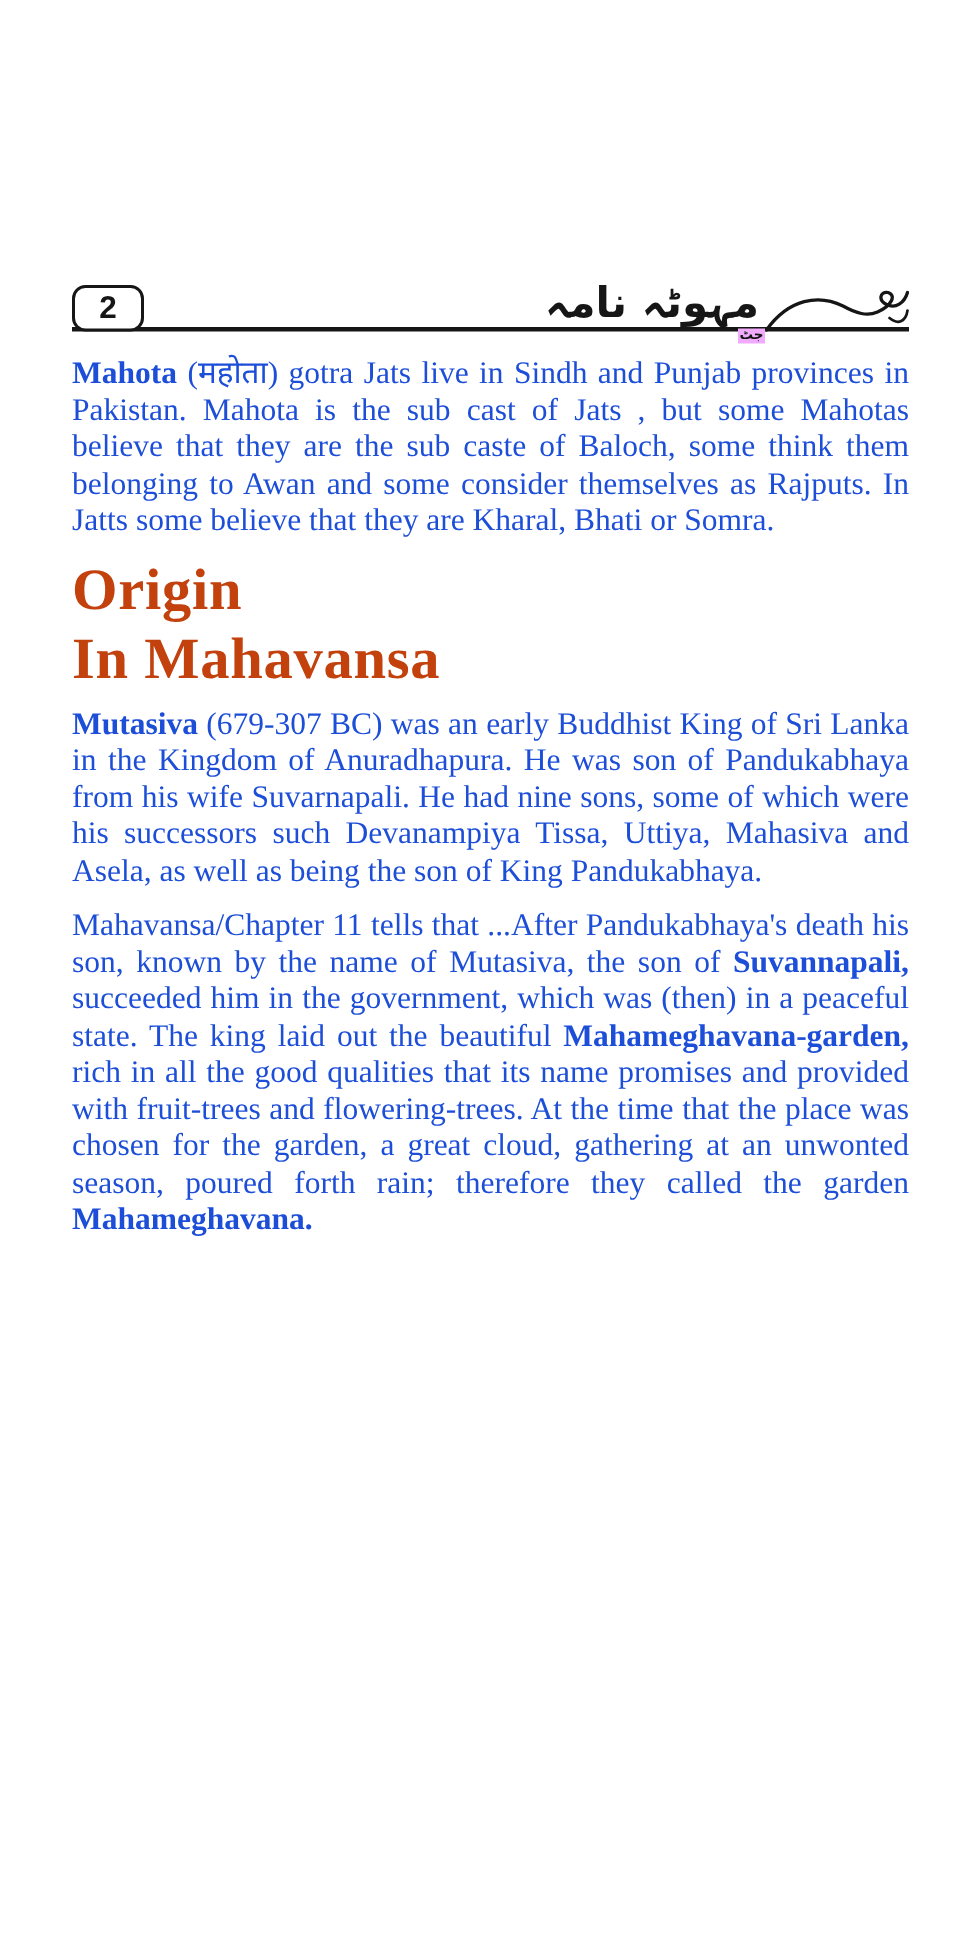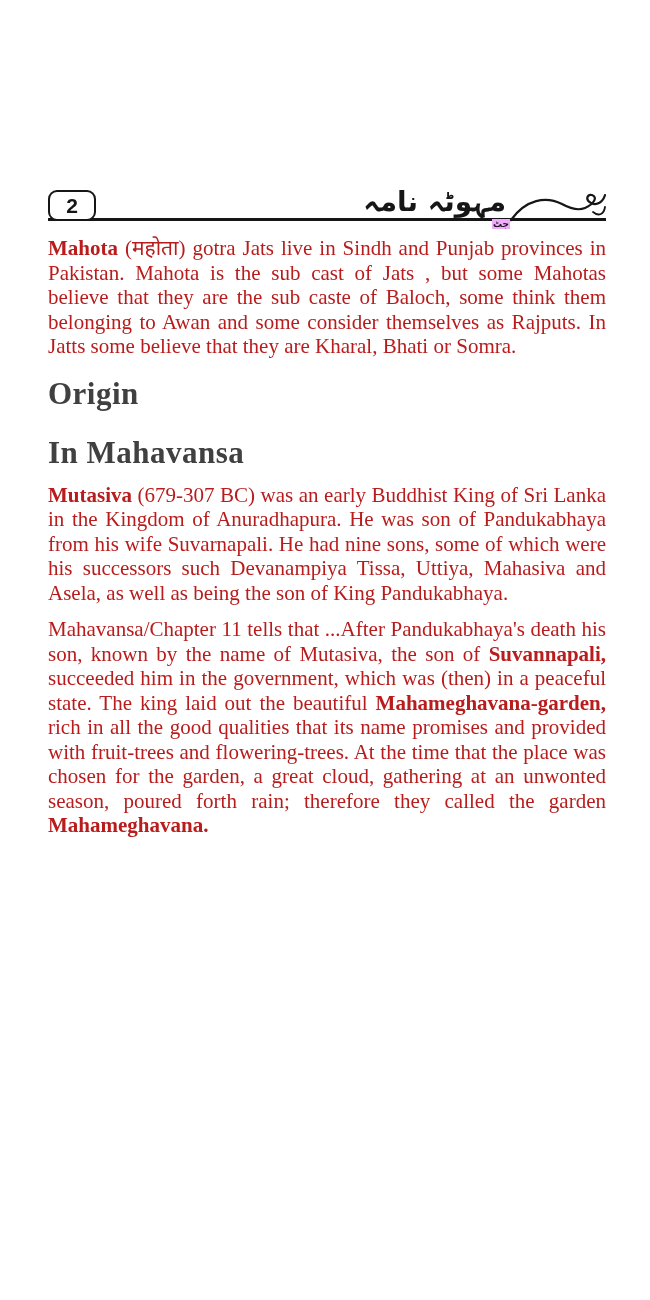--- a/index.html
+++ b/index.html
@@ -83,36 +83,36 @@
     position: relative;
     top: 3px;
   }
 
   
   p.body {
     margin: 0;
     font-size: 21px;
     line-height: 24.5px;
     text-align: justify;
-    color: #b91c1c;
+    color: #1d4ed8;
   }
   p.first  { margin-top: 15px; }
   p.body b { font-weight: bold; }
   h1.sect {
     font-family: "Liberation Serif", serif;
     font-weight: bold;
-    font-size: 31px;
+    font-size: 39px;
     line-height: 38px;
     margin: 0;
-    color: #404040;
+    color: #c2410c;
     letter-spacing: 0.5px;
   }
   h1.h-origin    { margin-top: 16px; }
   p.p-madhumant  { margin-top: 16px; }
-  h1.h-mahavansa { margin-top: 21px; }
+  h1.h-mahavansa { margin-top: 8px; }
   p.p-mutasiva   { margin-top: 11px; }
   p.p-chapter    { margin-top: 12px; }
   p.p-reign {
     margin-top: 13px;
     line-height: 33px;
   }
 </style>
 </head>
 <body>
 

